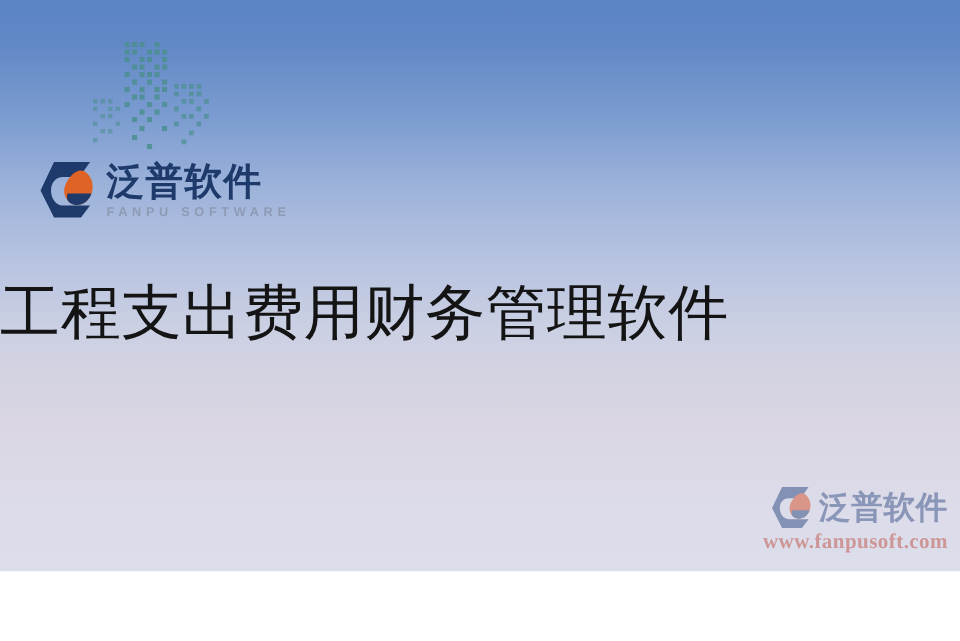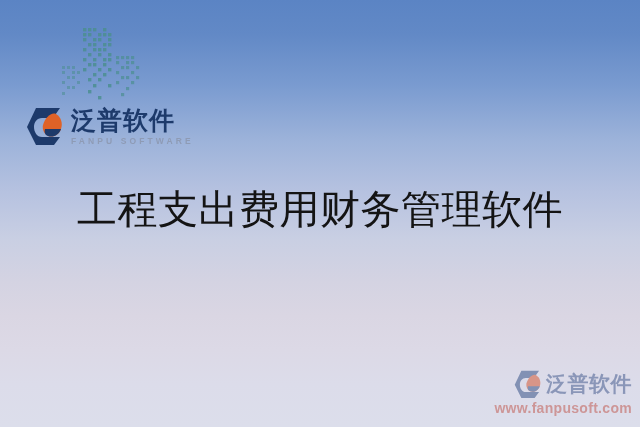--- a/index.html
+++ b/index.html
@@ -8,21 +8,21 @@
     padding: 0;
     background: #ffffff;
   }
   body {
     font-family: "Liberation Sans", sans-serif;
   }
 
   .banner {
     position: relative;
     width: 640px;
-    height: 427px;
+    height: 381px;
     overflow: hidden;
     background: linear-gradient(to bottom,
       #5b84c4 0%,
       #6289c6 8%,
       #7a9bd0 20%,
       #9db3da 33%,
       #b6c2e0 45%,
       #c9cfe3 56%,
       #d4d3e2 66%,
       #dad6e3 74%,
@@ -79,21 +79,21 @@
     margin-top: 3px;
     text-align: right;
   }
 
   
   .headline {
     position: absolute;
     left: 0;
     top: 182px;
     width: 640px;
-    text-align: center;
+    text-align: left;
     font-family: "DejaVu Serif", "Liberation Serif", serif;
     font-size: 40px;
     font-weight: 400;
     line-height: 1.36;
     color: #141414;
     letter-spacing: 0.5px;
   }
   .headline-line { display: block; }
 
   
@@ -117,21 +117,21 @@
   .wm-mark svg { display: block; }
   .wm-cn {
     font-family: "DejaVu Sans", "Liberation Sans", sans-serif;
     font-size: 21px;
     font-weight: 700;
     color: #8491b4;
     letter-spacing: 0.5px;
     line-height: 1;
   }
   .wm-url {
-    font-family: Liberation Sans, sans-serif;
+    font-family: Liberation Serif, serif;
     font-size: 14px;
     font-weight: 700;
     color: #cc9090;
     letter-spacing: 0.3px;
     text-align: right;
     margin-top: 2px;
     line-height: 1;
   }
 </style>
 </head>

